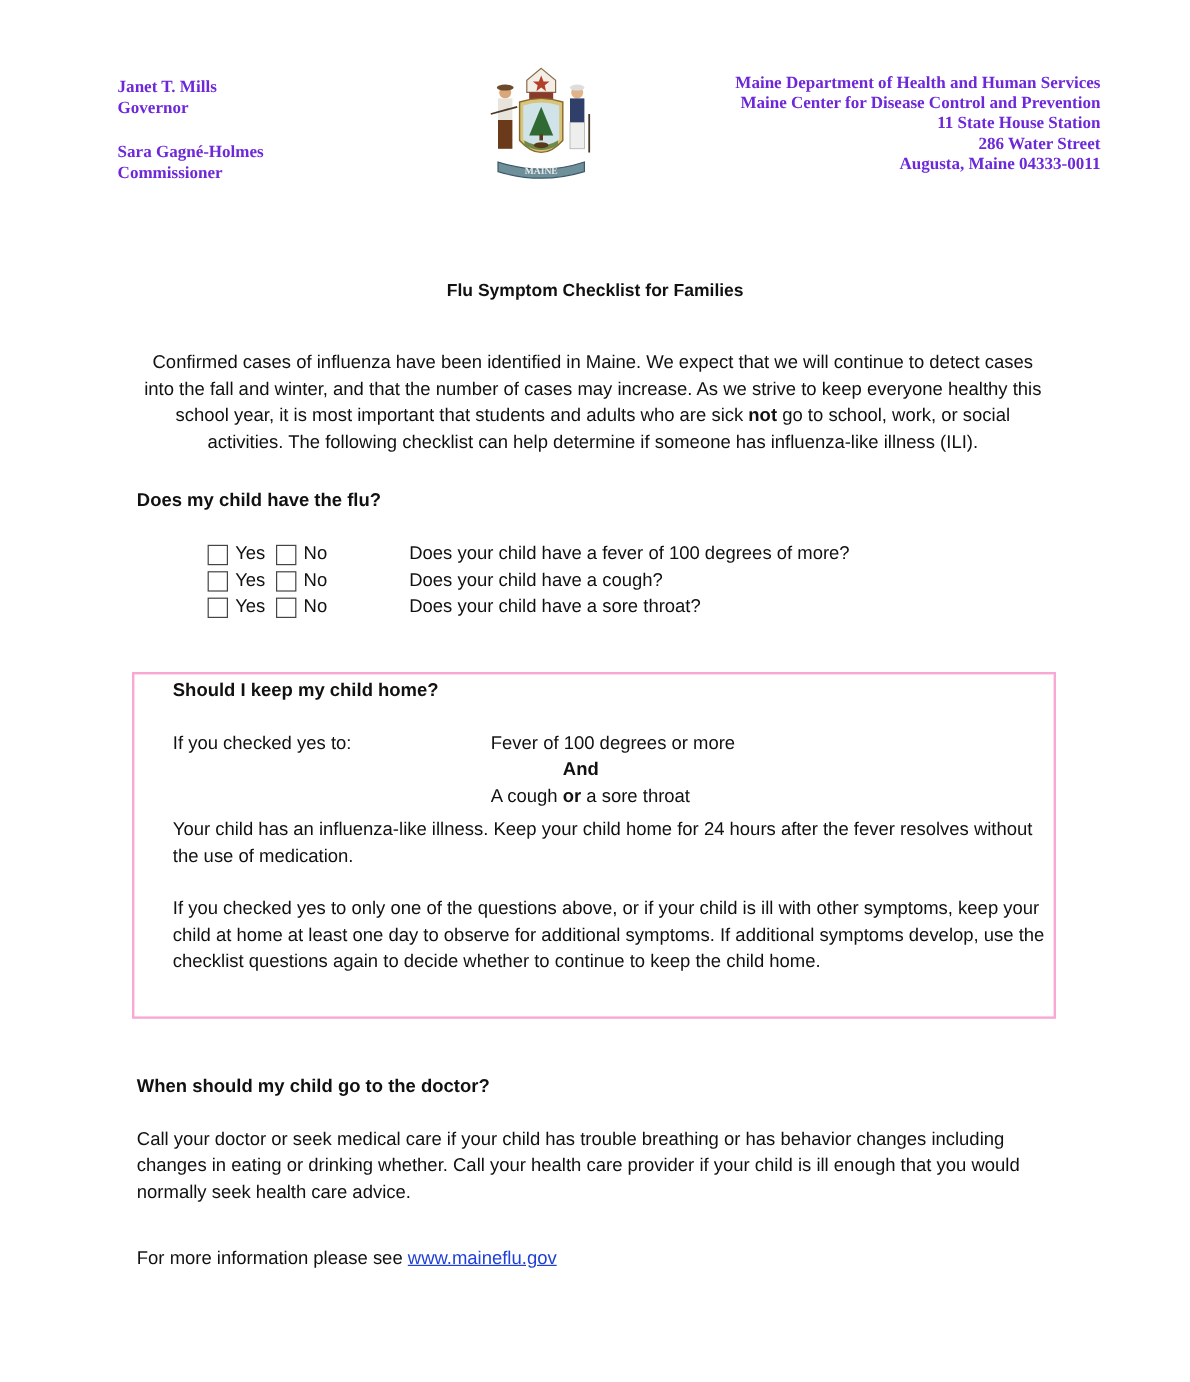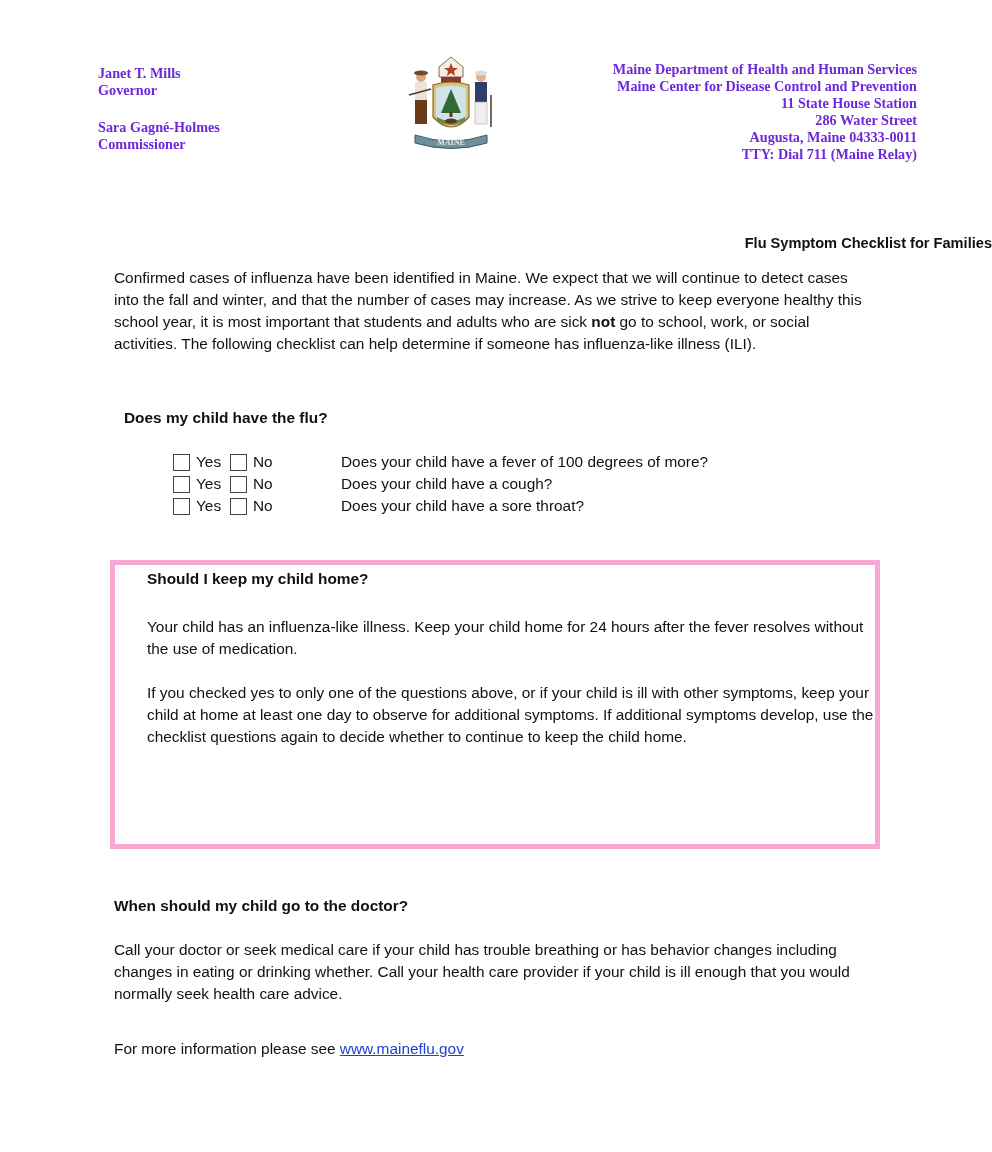--- a/index.html
+++ b/index.html
@@ -4,29 +4,29 @@
 <style>
   html, body { margin: 0; padding: 0; background: #ffffff; }
   body { width: 992px; height: 1152px; position: relative; overflow: hidden;
          font-family: "Liberation Sans", sans-serif; color: #111; }
   .serif-blue { font-family: "Liberation Serif", serif; font-weight: bold; color: #6d28d9; font-size: 14.2px; line-height: 17px; }
   #left-header { position: absolute; left: 98px; top: 65px; }
   #left-header .gap { height: 20px; }
   #seal { position: absolute; left: 405px; top: 55px; width: 92px; height: 98px; }
   #right-header { position: absolute; right: 75px; top: 61px; text-align: right; margin-left: 21px; }
   .body-text { font-family: "Liberation Sans", sans-serif; font-size: 15.4px; line-height: 22px; color: #111; }
-  #doc-title { position: absolute; left: 0; width: 992px; top: 232px; text-align: right; font-weight: bold; font-size: 14.6px; }
-  #intro { position: absolute; left: 114px; top: 267px; width: 760px; }
-  #q-heading { position: absolute; left: 124px; top: 407px; font-weight: bold; text-align: right; }
+  #doc-title { position: absolute; left: 0; width: 992px; top: 232px; text-align: center; font-weight: bold; font-size: 14.6px; }
+  #intro { position: absolute; left: 114px; top: 292px; width: 760px; text-align: center; }
+  #q-heading { position: absolute; left: 114px; top: 407px; font-weight: bold; text-align: right; }
   #checklist { position: absolute; left: 173px; top: 451px; }
   .check-row { display: flex; align-items: center; height: 22px; }
   .cbox { width: 17px; height: 17px; border: 1px solid #444; box-sizing: border-box; margin-right: 6px; background: #fff; cursor: pointer; }
   .yes-lbl { width: 34px; }
   .no-lbl { width: 88px; }
-  #home-box { position: absolute; left: 110px; top: 560px; width: 770px; height: 289px; border: 5px solid #f9a8d4; box-sizing: border-box; }
+  #home-box { position: absolute; left: 110px; top: 560px; width: 770px; height: 289px; border: 2px solid #f9a8d4; box-sizing: border-box; }
   #home-box .inner { position: absolute; left: 32px; top: 3px; width: 730px; }
   .bold { font-weight: bold; }
   .cond-row { position: relative; height: 66px; margin-top: 22px; }
   .cond-left { position: absolute; left: 0; top: 0; }
   .cond-right { position: absolute; left: 265px; top: 0; }
   .cond-and { padding-left: 60px; font-weight: bold; }
   #doctor-heading { position: absolute; left: 114px; top: 895px; font-weight: bold; }
   #doctor-text { position: absolute; left: 114px; top: 939px; width: 760px; }
   #more-info { position: absolute; left: 114px; top: 1026px; margin-top: 12px; }
   a.link { color: #1f3fd6; text-decoration: underline; }
@@ -74,21 +74,20 @@
     <text x="46" y="90" text-anchor="middle" font-family="Liberation Serif, serif" font-size="8" font-weight="bold" fill="#e8e8e8">MAINE</text>
   </svg>
 </div>
 
 <div id="right-header" class="serif-blue">
   <div>Maine Department of Health and Human Services</div>
   <div>Maine Center for Disease Control and Prevention</div>
   <div>11 State House Station</div>
   <div>286 Water Street</div>
   <div>Augusta, Maine 04333-0011</div>
-  <div>TTY: Dial 711 (Maine Relay)</div>
 </div>
 
 <div id="doc-title" class="body-text">Flu Symptom Checklist for Families</div>
 
 <div id="intro" class="body-text"><span>Confirmed cases of influenza have been identified in Maine.  We expect that we will continue to detect cases into the fall and winter, and that the number of cases may increase.  As we strive to keep everyone healthy this school year, it is most important that students and adults who are sick </span><span class="bold">not</span><span> go to school, work, or social activities.  The following checklist can help determine if someone has influenza-like illness (ILI).</span></div>
 
 <div id="q-heading" class="body-text">Does my child have the flu?</div>
 
 <div id="checklist" class="body-text">
   <div class="check-row">
@@ -110,21 +109,29 @@
     <span class="yes-lbl">Yes</span>
     <span class="cbox"></span>
     <span class="no-lbl">No</span>
     <span>Does your child have a sore throat?</span>
   </div>
 </div>
 
 <div id="home-box">
   <div class="inner body-text">
     <div class="bold">Should I keep my child home?</div>
-    <div style="margin-top:26px">Your child has an influenza-like illness.  Keep your child home for 24 hours after the fever resolves without the use of medication.</div>
+    <div class="cond-row">
+      <div class="cond-left">If you checked yes to:</div>
+      <div class="cond-right">
+        <div>Fever of 100 degrees or more</div>
+        <div class="cond-and">And</div>
+        <div><span>A cough </span><span class="bold">or</span><span> a sore throat</span></div>
+      </div>
+    </div>
+    <div style="margin-top:6px">Your child has an influenza-like illness.  Keep your child home for 24 hours after the fever resolves without the use of medication.</div>
     <div style="margin-top:22px">If you checked yes to only one of the questions above, or if your child is ill with other symptoms, keep your child at home at least one day to observe for additional symptoms.  If additional symptoms develop, use the checklist questions again to decide whether to continue to keep the child home.</div>
   </div>
 </div>
 
 <div id="doctor-heading" class="body-text">When should my child go to the doctor?</div>
 <div id="doctor-text" class="body-text">Call your doctor or seek medical care if your child has trouble breathing or has behavior changes including changes in eating or drinking whether.  Call your health care provider if your child is ill enough that you would normally seek health care advice.</div>
 
 <div id="more-info" class="body-text"><span>For more information please see </span><a class="link" href="#">www.maineflu.gov</a></div>
 
 </body></html>

